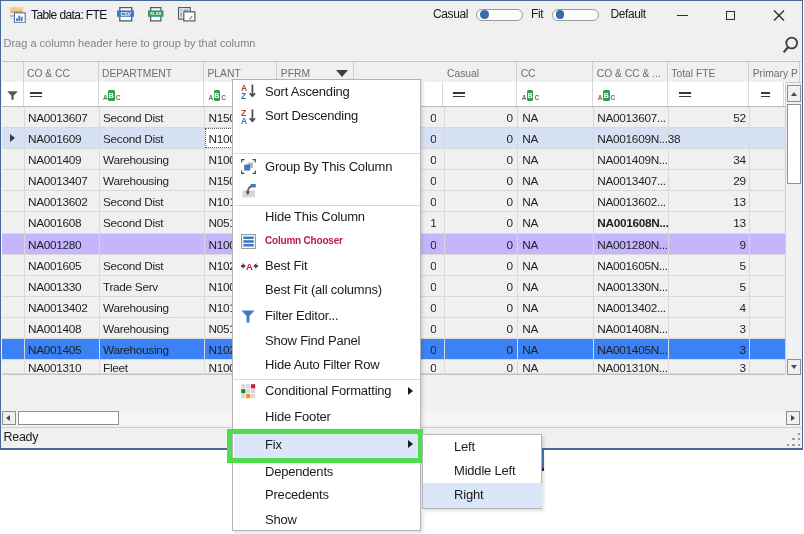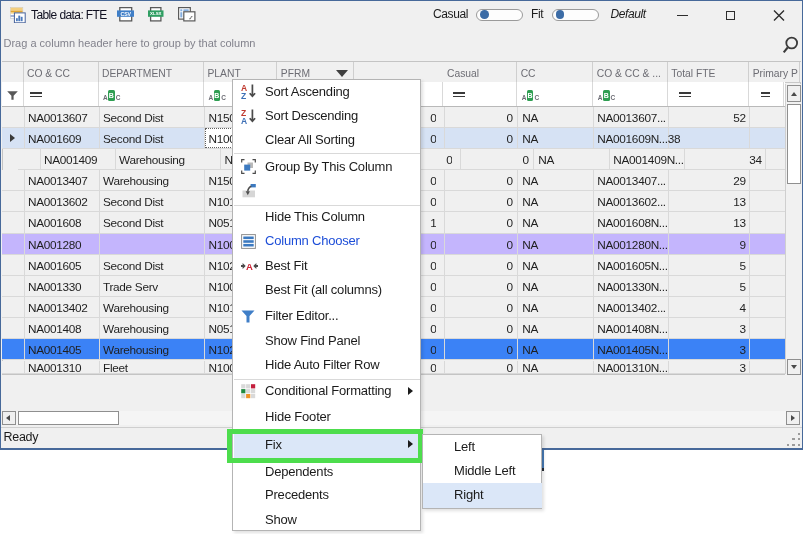--- a/index.html
+++ b/index.html
@@ -39,21 +39,21 @@
 <path d="M11.2 11.8 q 1.7 0.5 1.7 -1.1 q 0 -1.6 1.5 -1.1" stroke="#5a5a5a" stroke-width="0.9" fill="none"></path>
 </svg>
 <div style="position:absolute;left:433px;top:8px;font-size:12px;letter-spacing:-0.4px;color:#1c1c1c;line-height:13px;">Casual</div>
 <div style="position:absolute;left:476px;top:8.5px;width:47px;height:12px;background:#fdfdfd;border:1.3px solid #9a9a9a;border-radius:7px;box-sizing:border-box;">
     <div style="position:absolute;left:3.2px;top:0.9px;width:8.6px;height:8.6px;background:#3c6ca6;border-radius:50%;"></div>
   </div>
 <div style="position:absolute;left:531px;top:8px;font-size:12px;letter-spacing:-0.4px;color:#1c1c1c;line-height:13px;">Fit</div>
 <div style="position:absolute;left:551.5px;top:8.5px;width:47px;height:12px;background:#fdfdfd;border:1.3px solid #9a9a9a;border-radius:7px;box-sizing:border-box;">
     <div style="position:absolute;left:3.2px;top:0.9px;width:8.6px;height:8.6px;background:#3c6ca6;border-radius:50%;"></div>
   </div>
-<div style="position:absolute;left:610.5px;top:8px;font-size:12px;letter-spacing:-0.4px;color:#1c1c1c;line-height:13px;font-style:italic;">Default</div>
+<div style="position:absolute;left:610.5px;top:8px;font-size:12px;letter-spacing:-0.4px;color:#1c1c1c;line-height:13px;">Default</div>
 
 <div style="position:absolute;left:677px;top:14.5px;width:11px;height:1.6px;background:#2d2d2d;"></div>
 <div style="position:absolute;left:725.5px;top:11px;width:9.8px;height:8.6px;border:1.5px solid #2d2d2d;box-sizing:border-box;"></div>
 <svg style="position:absolute;left:772.5px;top:10px;" width="12" height="11" viewBox="0 0 12 11">
 <path d="M1 0.5 L11 10.5 M11 0.5 L1 10.5" stroke="#2d2d2d" stroke-width="1.4"></path>
 </svg>
 
 <div style="position:absolute;left:3.5px;top:37px;font-size:11px;color:#82828c;line-height:12px;">Drag a column header here to group by that column</div>
 <svg style="position:absolute;left:781px;top:34px;" width="18" height="20" viewBox="0 0 18 20">
 <circle cx="10.7" cy="9" r="5.4" fill="none" stroke="#3a3a3a" stroke-width="1.8"></circle>
@@ -167,21 +167,21 @@
     <div style="position:absolute;left:21.5px;top:0px;width:75.0px;height:21.15px;overflow:hidden;white-space:nowrap;text-align:left;padding-left:4.5px;box-sizing:border-box;font-size:11.8px;letter-spacing:-0.3px;color:#1f1f1f;line-height:23.95px;">NA001609</div>
     <div style="position:absolute;left:96.5px;top:0px;width:105.5px;height:21.15px;overflow:hidden;white-space:nowrap;text-align:left;padding-left:4.5px;box-sizing:border-box;font-size:11.8px;letter-spacing:-0.3px;color:#1f1f1f;line-height:23.95px;">Second Dist</div>
     <div style="position:absolute;left:203.0px;top:0px;width:72.3px;height:20.15px;background:#fff;border:1px dotted #5f5f5f;box-sizing:border-box;"></div>
     <div style="position:absolute;left:202px;top:0px;width:73.30000000000001px;height:21.15px;overflow:hidden;white-space:nowrap;text-align:left;padding-left:4.5px;box-sizing:border-box;font-size:11.8px;letter-spacing:-0.3px;color:#1f1f1f;line-height:23.95px;">N100</div>
     <div style="position:absolute;left:351.9px;top:0px;width:82.60000000000002px;height:21.15px;overflow:hidden;white-space:nowrap;text-align:right;padding-right:0px;box-sizing:border-box;font-size:11.8px;letter-spacing:-0.3px;color:#1f1f1f;line-height:23.95px;">0</div>
     <div style="position:absolute;left:441.5px;top:0px;width:69.20000000000005px;height:21.15px;overflow:hidden;white-space:nowrap;text-align:right;padding-right:0px;box-sizing:border-box;font-size:11.8px;letter-spacing:-0.3px;color:#1f1f1f;line-height:23.95px;">0</div>
     <div style="position:absolute;left:515.2px;top:0px;width:76.09999999999991px;height:21.15px;overflow:hidden;white-space:nowrap;text-align:left;padding-left:5px;box-sizing:border-box;font-size:11.8px;letter-spacing:-0.3px;color:#1f1f1f;line-height:23.95px;">NA</div>
     <div style="position:absolute;left:591.3px;top:0px;width:74.5px;height:21.15px;overflow:hidden;white-space:nowrap;text-align:left;padding-left:4px;box-sizing:border-box;font-size:11.8px;letter-spacing:-0.3px;color:#1f1f1f;line-height:23.95px;">NA001609N...</div>
     <div style="position:absolute;left:665.8px;top:0px;width:77.90000000000009px;height:21.15px;overflow:hidden;white-space:nowrap;padding-right:0px;box-sizing:border-box;font-size:11.8px;letter-spacing:-0.3px;color:#1f1f1f;line-height:23.95px;">38</div>
   </div>
-<div style="position:absolute;left:2px;top:149.0px;width:782.5px;height:21.15px;background:#f0f0f0;border-bottom:1px solid #d9d9d9;box-sizing:border-box;overflow:hidden;margin-left:16px;">
+<div style="position:absolute;left:2px;top:149.0px;width:782.5px;height:21.15px;background:#f0f0f0;border-bottom:1px solid #d9d9d9;box-sizing:border-box;overflow:hidden;">
     <div style="position:absolute;left:21.5px;top:0;width:1px;height:21.15px;background:#d9d9d9;"></div>
     <div style="position:absolute;left:96.5px;top:0;width:1px;height:21.15px;background:#d9d9d9;"></div>
     <div style="position:absolute;left:202.0px;top:0;width:1px;height:21.15px;background:#d9d9d9;"></div>
     <div style="position:absolute;left:275.3px;top:0;width:1px;height:21.15px;background:#d9d9d9;"></div>
     <div style="position:absolute;left:351.9px;top:0;width:1px;height:21.15px;background:#d9d9d9;"></div>
     <div style="position:absolute;left:441.5px;top:0;width:1px;height:21.15px;background:#d9d9d9;"></div>
     <div style="position:absolute;left:515.2px;top:0;width:1px;height:21.15px;background:#d9d9d9;"></div>
     <div style="position:absolute;left:591.3px;top:0;width:1px;height:21.15px;background:#d9d9d9;"></div>
     <div style="position:absolute;left:665.8px;top:0;width:1px;height:21.15px;background:#d9d9d9;"></div>
     <div style="position:absolute;left:747.2px;top:0;width:1px;height:21.15px;background:#d9d9d9;"></div>
@@ -244,21 +244,21 @@
     <div style="position:absolute;left:515.2px;top:0;width:1px;height:21.15px;background:#d9d9d9;"></div>
     <div style="position:absolute;left:591.3px;top:0;width:1px;height:21.15px;background:#d9d9d9;"></div>
     <div style="position:absolute;left:665.8px;top:0;width:1px;height:21.15px;background:#d9d9d9;"></div>
     <div style="position:absolute;left:747.2px;top:0;width:1px;height:21.15px;background:#d9d9d9;"></div>
     <div style="position:absolute;left:21.5px;top:0px;width:75.0px;height:21.15px;overflow:hidden;white-space:nowrap;text-align:left;padding-left:4.5px;box-sizing:border-box;font-size:11.8px;letter-spacing:-0.3px;color:#1f1f1f;line-height:23.95px;">NA001608</div>
     <div style="position:absolute;left:96.5px;top:0px;width:105.5px;height:21.15px;overflow:hidden;white-space:nowrap;text-align:left;padding-left:4.5px;box-sizing:border-box;font-size:11.8px;letter-spacing:-0.3px;color:#1f1f1f;line-height:23.95px;">Second Dist</div>
     <div style="position:absolute;left:202px;top:0px;width:73.30000000000001px;height:21.15px;overflow:hidden;white-space:nowrap;text-align:left;padding-left:4.5px;box-sizing:border-box;font-size:11.8px;letter-spacing:-0.3px;color:#1f1f1f;line-height:23.95px;">N051</div>
     <div style="position:absolute;left:351.9px;top:0px;width:82.60000000000002px;height:21.15px;overflow:hidden;white-space:nowrap;text-align:right;padding-right:0px;box-sizing:border-box;font-size:11.8px;letter-spacing:-0.3px;color:#1f1f1f;line-height:23.95px;">1</div>
     <div style="position:absolute;left:441.5px;top:0px;width:69.20000000000005px;height:21.15px;overflow:hidden;white-space:nowrap;text-align:right;padding-right:0px;box-sizing:border-box;font-size:11.8px;letter-spacing:-0.3px;color:#1f1f1f;line-height:23.95px;">0</div>
     <div style="position:absolute;left:515.2px;top:0px;width:76.09999999999991px;height:21.15px;overflow:hidden;white-space:nowrap;text-align:left;padding-left:5px;box-sizing:border-box;font-size:11.8px;letter-spacing:-0.3px;color:#1f1f1f;line-height:23.95px;">NA</div>
-    <div style="position:absolute;left:591.3px;top:0px;width:74.5px;height:21.15px;overflow:hidden;white-space:nowrap;text-align:left;padding-left:4px;box-sizing:border-box;font-size:11.8px;letter-spacing:-0.3px;color:#1f1f1f;line-height:23.95px;">NA001608N...</div>
+    <div style="position:absolute;left:591.3px;top:0px;width:74.5px;height:21.15px;overflow:hidden;white-space:nowrap;text-align:left;padding-left:4px;box-sizing:border-box;font-size:11.8px;letter-spacing:-0.3px;color:#1f1f1f;line-height:23.95px;font-weight:bold;">NA001608N...</div>
     <div style="position:absolute;left:665.8px;top:0px;width:77.90000000000009px;height:21.15px;overflow:hidden;white-space:nowrap;text-align:right;padding-right:0px;box-sizing:border-box;font-size:11.8px;letter-spacing:-0.3px;color:#1f1f1f;line-height:23.95px;">13</div>
   </div>
 <div style="position:absolute;left:2px;top:233.6px;width:782.5px;height:21.15px;background:#c4b5fd;border-bottom:1px solid #d9d9d9;box-sizing:border-box;overflow:hidden;">
     <div style="position:absolute;left:21.5px;top:0;width:1px;height:21.15px;background:#d9d9d9;"></div>
     <div style="position:absolute;left:96.5px;top:0;width:1px;height:21.15px;background:#d9d9d9;"></div>
     <div style="position:absolute;left:202.0px;top:0;width:1px;height:21.15px;background:#d9d9d9;"></div>
     <div style="position:absolute;left:275.3px;top:0;width:1px;height:21.15px;background:#d9d9d9;"></div>
     <div style="position:absolute;left:351.9px;top:0;width:1px;height:21.15px;background:#d9d9d9;"></div>
     <div style="position:absolute;left:441.5px;top:0;width:1px;height:21.15px;background:#d9d9d9;"></div>
     <div style="position:absolute;left:515.2px;top:0;width:1px;height:21.15px;background:#d9d9d9;"></div>
@@ -433,41 +433,40 @@
 <text x="0" y="15.3" font-size="8.5" font-weight="bold" fill="#3d6fb5" font-family="Liberation Sans">Z</text>
 <path d="M11.4 0.5 V11.6 M8.7 9.2 L11.4 12.3 L14.1 9.2" stroke="#4a4a4a" stroke-width="1.7" fill="none"></path>
 </svg></div>
     <div style="position:absolute;left:32px;top:0.2px;height:24px;line-height:24px;font-size:13px;letter-spacing:-0.2px;color:#1b1b1b;white-space:nowrap;">Sort Ascending</div>
     <div style="position:absolute;left:7.5px;top:29.2px;width:16px;height:16px;"><svg width="16" height="16" viewBox="0 0 16 16">
 <text x="0" y="6.9" font-size="8.5" font-weight="bold" fill="#c03b31" font-family="Liberation Sans">Z</text>
 <text x="0" y="15.3" font-size="8.5" font-weight="bold" fill="#3d6fb5" font-family="Liberation Sans">A</text>
 <path d="M11.4 0.5 V11.6 M8.7 9.2 L11.4 12.3 L14.1 9.2" stroke="#4a4a4a" stroke-width="1.7" fill="none"></path>
 </svg></div>
     <div style="position:absolute;left:32px;top:24.7px;height:24px;line-height:24px;font-size:13px;letter-spacing:-0.2px;color:#1b1b1b;white-space:nowrap;">Sort Descending</div>
-    <div style="position:absolute;left:32px;top:48.5px;height:24px;line-height:24px;font-size:13px;letter-spacing:-0.2px;color:#1b1b1b;white-space:nowrap;">Clear All Sorting</div>
     <div style="position:absolute;left:7.5px;top:79.5px;width:16px;height:16px;"><svg width="15" height="15" viewBox="0 0 15 15">
 <path d="M0.7 3.5 V0.7 H3.5 M11.5 0.7 H14.3 V3.5 M14.3 11.5 V14.3 H11.5 M3.5 14.3 H0.7 V11.5" stroke="#4a4a4a" stroke-width="1.2" fill="none"></path>
 <rect x="6.5" y="3.5" width="5.5" height="5.5" fill="#b9b9b9"></rect>
 <rect x="3.2" y="5.6" width="6" height="6" fill="#3d7ac0"></rect>
 </svg></div>
     <div style="position:absolute;left:32px;top:75.0px;height:24px;line-height:24px;font-size:13px;letter-spacing:-0.2px;color:#1b1b1b;white-space:nowrap;">Group By This Column</div>
     <div style="position:absolute;left:7.5px;top:103.7px;width:16px;height:16px;"><svg width="15" height="15" viewBox="0 0 15 15">
 <rect x="1.5" y="7.5" width="12.5" height="6.8" fill="#d6d6d6"></rect>
 <rect x="9.6" y="1" width="5.2" height="3.4" fill="#3d7ac0"></rect>
 <path d="M10.3 3.2 C8.2 4.2 6.8 5.8 6.8 8.6" stroke="#4f4f4f" stroke-width="1.5" fill="none"></path>
 <polygon points="4.7,8.3 8.9,8.3 6.8,12.2" fill="#4f4f4f"></polygon>
 </svg></div>
     <div style="position:absolute;left:32px;top:125.4px;height:24px;line-height:24px;font-size:13px;letter-spacing:-0.2px;color:#1b1b1b;white-space:nowrap;">Hide This Column</div>
     <div style="position:absolute;left:7.5px;top:153.9px;width:16px;height:16px;"><svg width="15" height="15" viewBox="0 0 15 15">
 <rect x="0.6" y="0.6" width="13.8" height="13.8" fill="#fff" stroke="#8f8f8f"></rect>
 <rect x="2.3" y="2.5" width="10.4" height="2.6" fill="#3d7ac0"></rect>
 <rect x="2.3" y="6.2" width="10.4" height="2.6" fill="#3d7ac0"></rect>
 <rect x="2.3" y="9.9" width="10.4" height="2.6" fill="#3d7ac0"></rect>
 </svg></div>
-    <div style="position:absolute;left:32px;top:149.4px;height:24px;line-height:24px;font-size:13px;letter-spacing:-0.2px;color:#1d4ed8;white-space:nowrap;">Column Chooser</div>
+    <div style="position:absolute;left:32px;top:149.4px;height:24px;line-height:24px;font-size:10px;letter-spacing:-0.2px;color:#be185d;white-space:nowrap;font-weight:bold;">Column Chooser</div>
     <div style="position:absolute;left:7.5px;top:178.3px;width:16px;height:16px;"><svg width="17" height="12" viewBox="0 0 17 12">
 <text x="5" y="10.2" font-size="9.5" font-weight="bold" fill="#cf2335" font-family="Liberation Sans">A</text>
 <path d="M0 4.9 h1.6 v-2 l3.1 3.1 -3.1 3.1 v-2 H0 z" fill="#4a4a4a"></path>
 <path d="M17 4.9 h-1.6 v-2 l-3.1 3.1 3.1 3.1 v-2 H17 z" fill="#4a4a4a"></path>
 </svg></div>
     <div style="position:absolute;left:32px;top:173.8px;height:24px;line-height:24px;font-size:13px;letter-spacing:-0.2px;color:#1b1b1b;white-space:nowrap;">Best Fit</div>
     <div style="position:absolute;left:32px;top:197.9px;height:24px;line-height:24px;font-size:13px;letter-spacing:-0.2px;color:#1b1b1b;white-space:nowrap;">Best Fit (all columns)</div>
     <div style="position:absolute;left:7.5px;top:228.8px;width:16px;height:16px;"><svg width="14" height="13" viewBox="0 0 14 13">
 <path d="M0.5 0.5 H13.5 L8.5 6 V12.5 H5.5 V6 Z" fill="#3f7ec7"></path>
 </svg></div>

